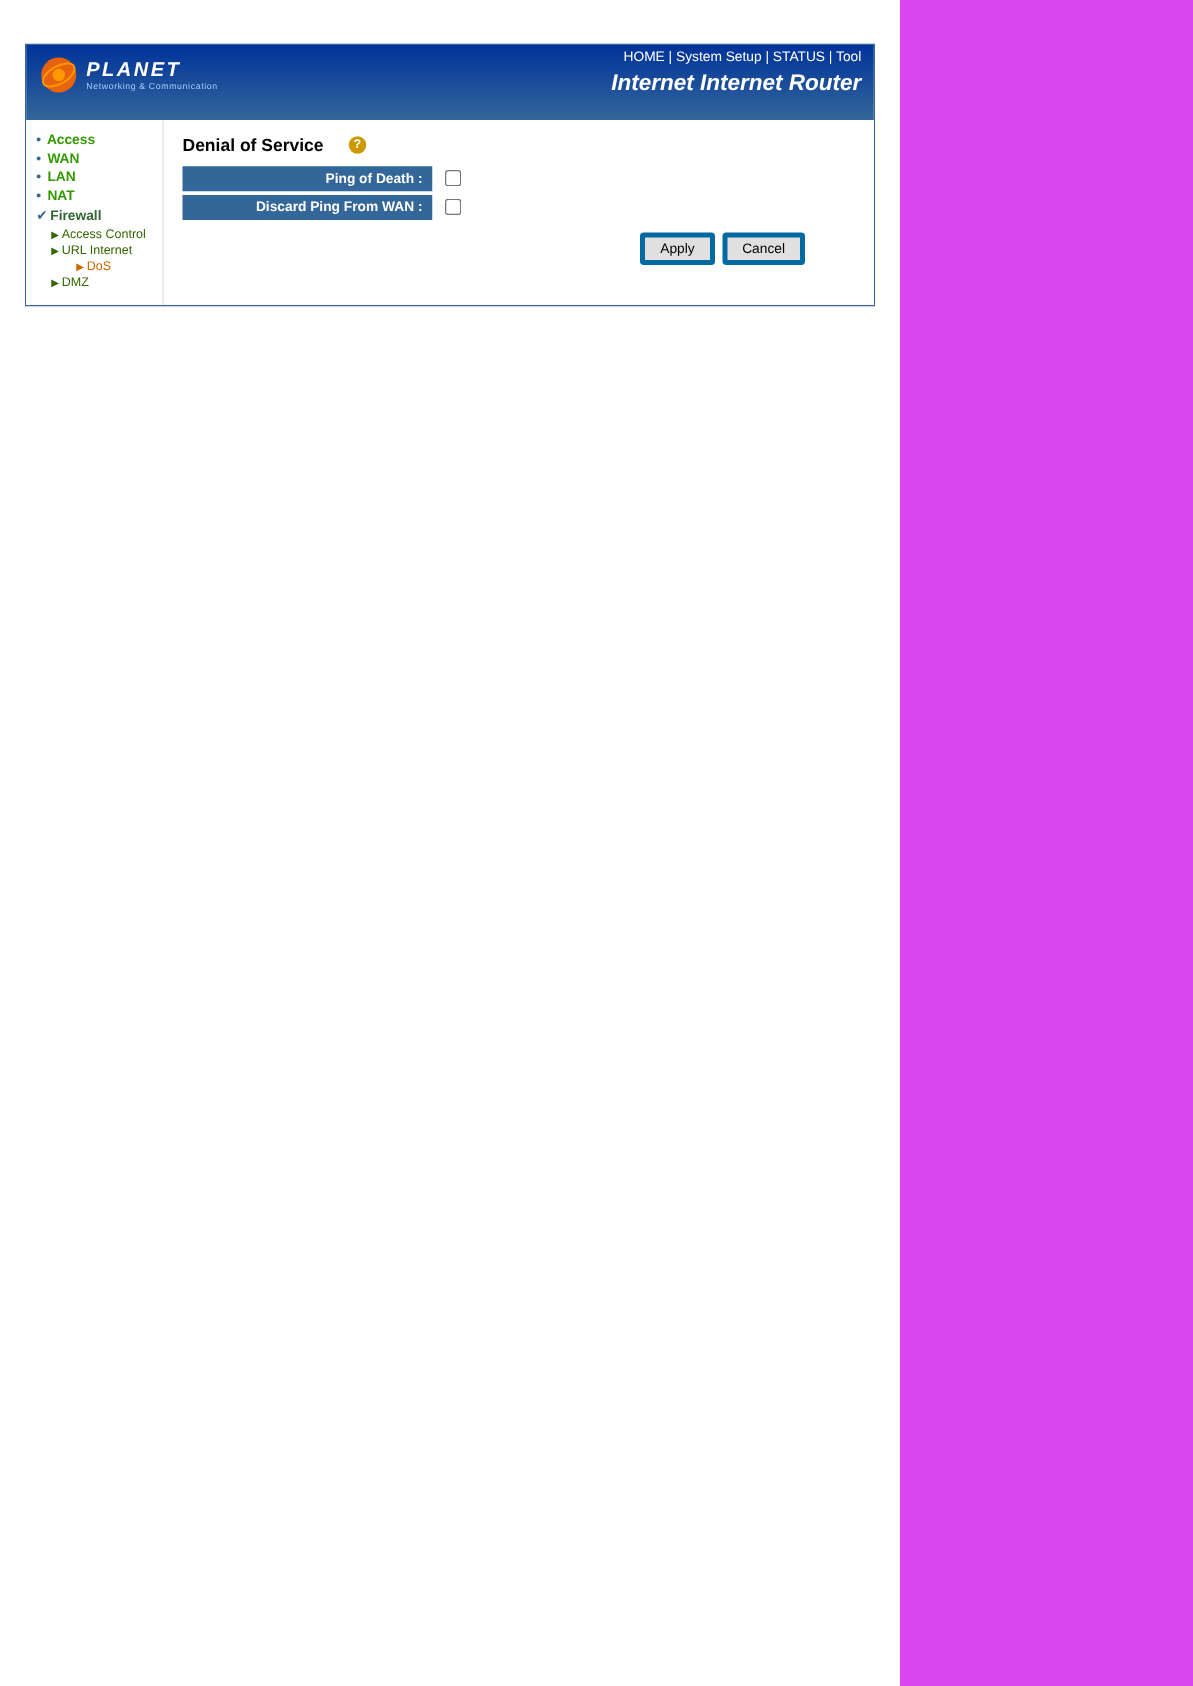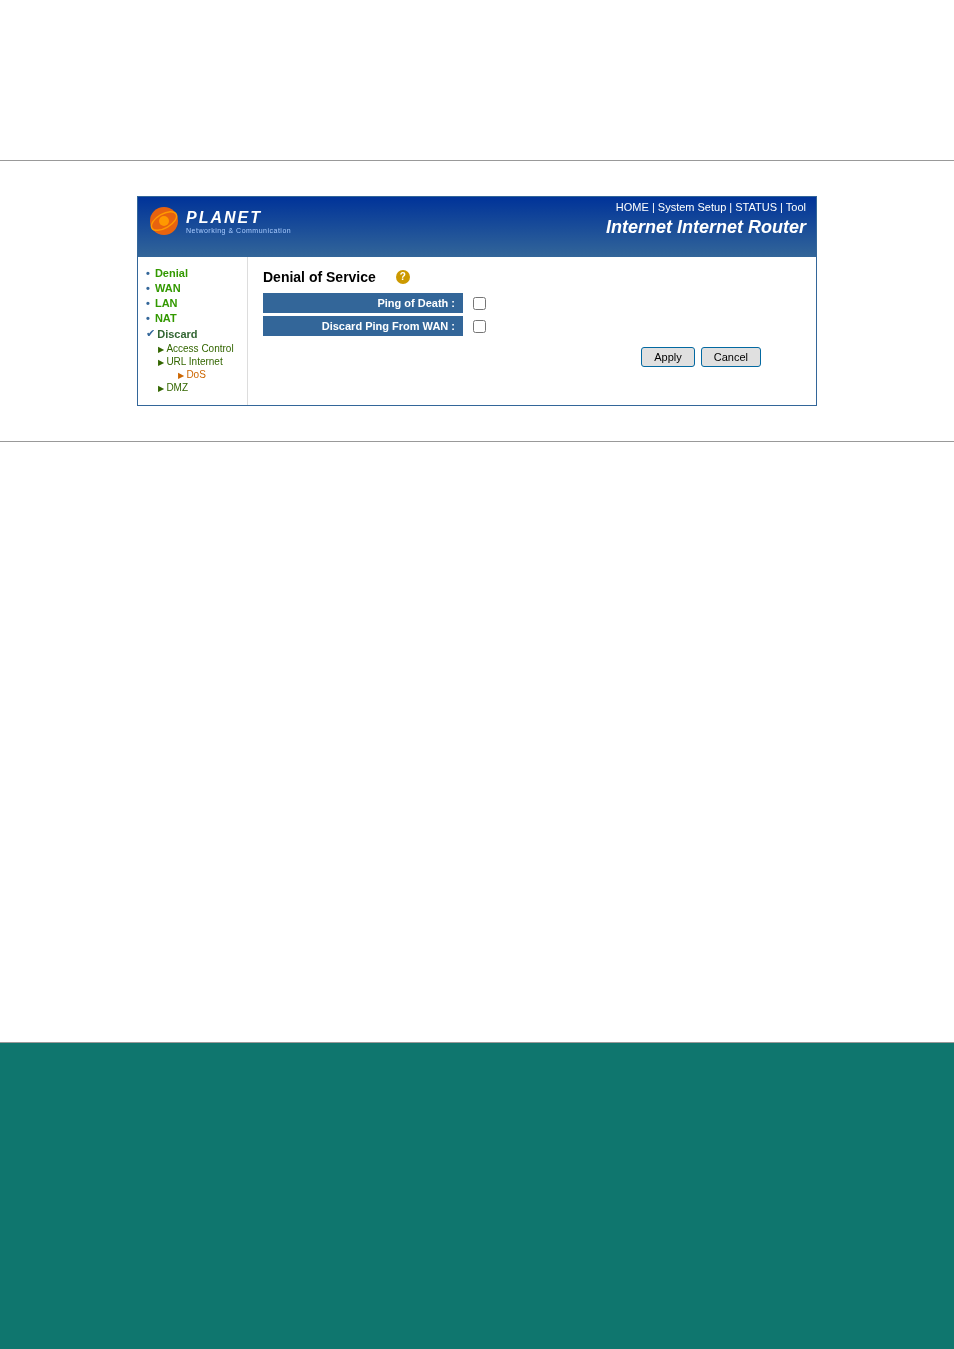--- a/index.html
+++ b/index.html
@@ -6,23 +6,22 @@
     body {
       font-family: Arial, Helvetica, sans-serif;
       font-size: 12px;
       background: #fff;
       color: #000;
     }
 
     .page-wrapper {
       width: 954px;
       min-height: 1349px;
-      background: #0f766e;
-      display: flex;
-      flex-direction: column;
+      background: #d946ef;
+      display: flex;
     }
 
     .top-space {
       height: 160px;
       background: #fff;
     }
 
     .separator-line {
       border: none;
       border-top: 1px solid #999;
@@ -200,21 +199,21 @@
     .feature-section-title {
       font-size: 12px;
       font-weight: bold;
       color: #000;
       margin-bottom: 6px;
       text-align: center;
     }
 
     .feature-row {
       display: flex;
-      align-items: flex-start;
+      align-items: center;
       margin-bottom: 2px;
     }
 
     .feature-label-cell {
       background: #336699;
       color: #fff;
       font-size: 11px;
       font-weight: bold;
       text-align: right;
       padding: 4px 8px;
@@ -242,21 +241,21 @@
       justify-content: flex-end;
       gap: 6px;
       margin-top: 10px;
       padding-right: 40px;
     }
 
     .btn {
       padding: 3px 12px;
       font-size: 11px;
       cursor: pointer;
-      border: 1px solid #0369a1;
+      border: 4px solid #0369a1;
       background: #e0e0e0;
       border-radius: 3px;
     }
 
     .bottom-space {
       height: 600px;
       background: #fff;
     }
 
     .section-gap {
@@ -319,38 +318,38 @@
           </div>
           <div class="router-title">Internet Internet Router</div>
         </div>
       </div>
 
       <div class="router-body">
 
         <div class="sidebar">
           <a class="sidebar-item green">
             <span class="bullet">•</span>
-            <span>Denial</span>
+            <span>Access</span>
           </a>
           <a class="sidebar-item green">
             <span class="bullet">•</span>
             <span>WAN</span>
           </a>
           <a class="sidebar-item green">
             <span class="bullet">•</span>
             <span>LAN</span>
           </a>
           <a class="sidebar-item green">
             <span class="bullet">•</span>
             <span>NAT</span>
           </a>
           <div class="firewall-label">
             <span class="checkmark-icon">✔</span>
             <a class="sidebar-item active" style="margin-bottom:0;">
-              <span>Discard</span>
+              <span>Firewall</span>
             </a>
           </div>
           <div class="sidebar-sub">
             <a class="sidebar-sub-item">Access Control</a>
             <a class="sidebar-sub-item">URL Internet</a>
             <a class="sidebar-sub-item active">DoS</a>
             <a class="sidebar-sub-item">DMZ</a>
           </div>
         </div>
 

